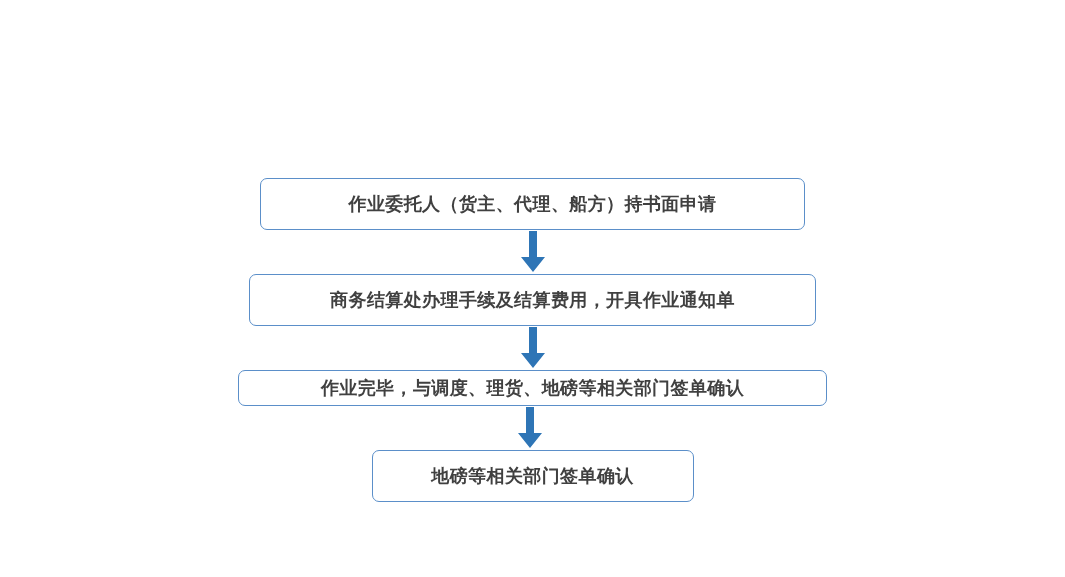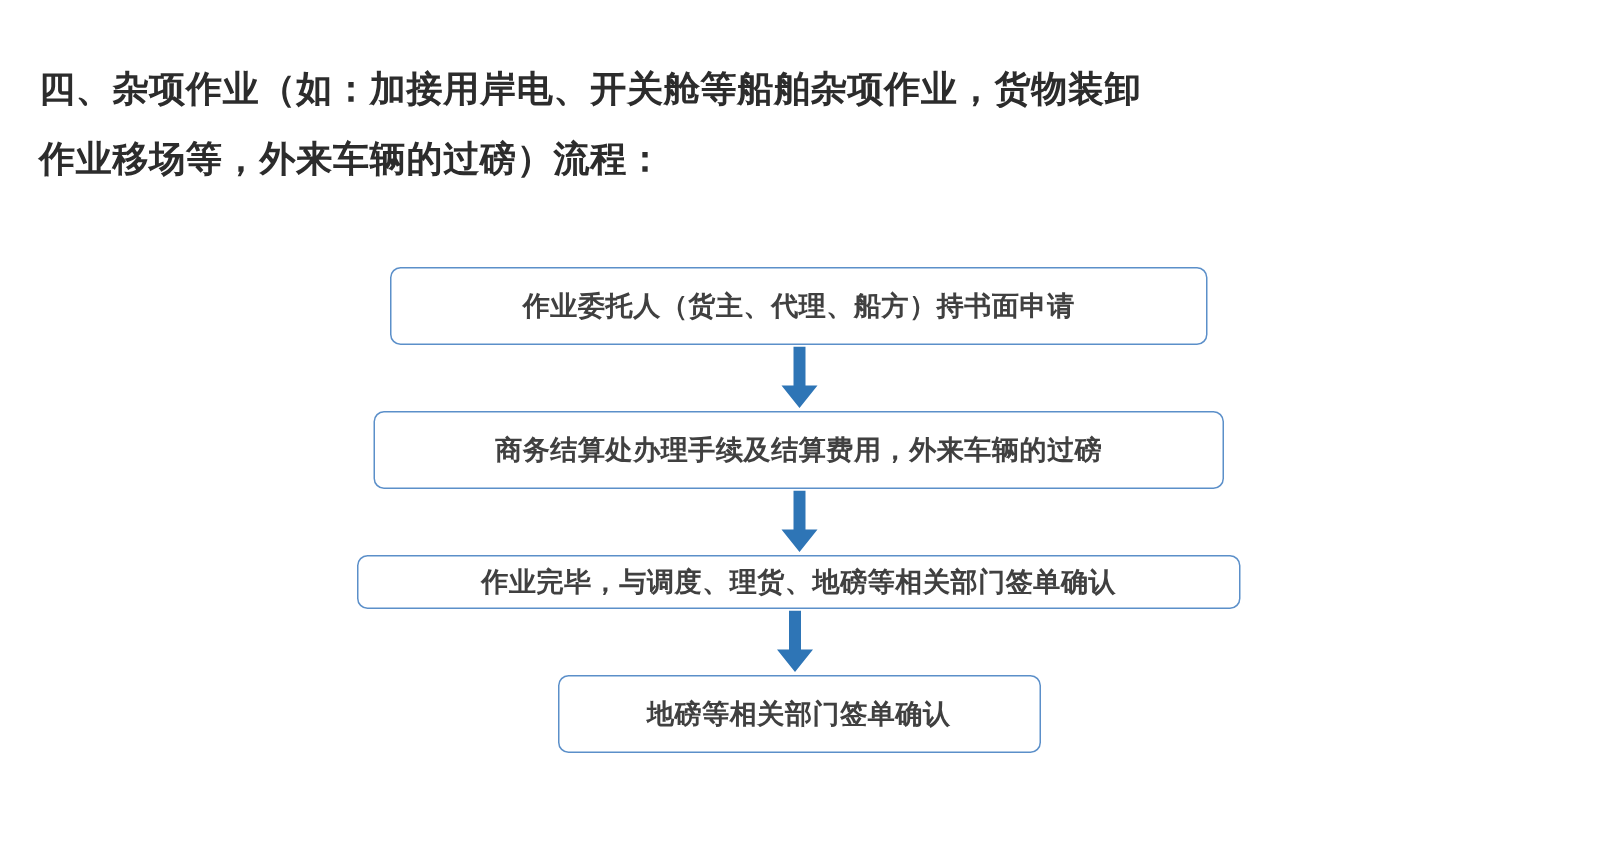--- a/index.html
+++ b/index.html
@@ -78,39 +78,35 @@
   }
   .arrow-shift-1 { transform: translateX(0px); }
   .arrow-shift-2 { transform: translateX(0px); }
   .arrow-shift-3 { transform: translateX(0px); }
 </style>
 </head>
 <body>
 
 <div class="page">
 
-  <div class="heading">
-    <div>四、杂项作业（如：加接用岸电、开关舱等船舶杂项作业，货物装卸</div>
-    <div>作业移场等，外来车辆的过磅）流程：</div>
-  </div>
 
   <div class="flow">
 
     <div class="row">
       <div class="node node-1">作业委托人（货主、代理、船方）持书面申请</div>
     </div>
 
     <div class="arrow-wrap a1">
       <svg class="arrow arrow-shift-1" viewBox="0 0 26 42">
         <polygon points="9,0 17,0 17,26 25,26 13,41 1,26 9,26" fill="#2e75b6"></polygon>
       </svg>
     </div>
 
     <div class="row">
-      <div class="node node-2">商务结算处办理手续及结算费用，外来车辆的过磅</div>
+      <div class="node node-2">商务结算处办理手续及结算费用，开具作业通知单</div>
     </div>
 
     <div class="arrow-wrap a2">
       <svg class="arrow arrow-shift-2" viewBox="0 0 26 42">
         <polygon points="9,0 17,0 17,26 25,26 13,41 1,26 9,26" fill="#2e75b6"></polygon>
       </svg>
     </div>
 
     <div class="row">
       <div class="node node-3">作业完毕，与调度、理货、地磅等相关部门签单确认</div>

